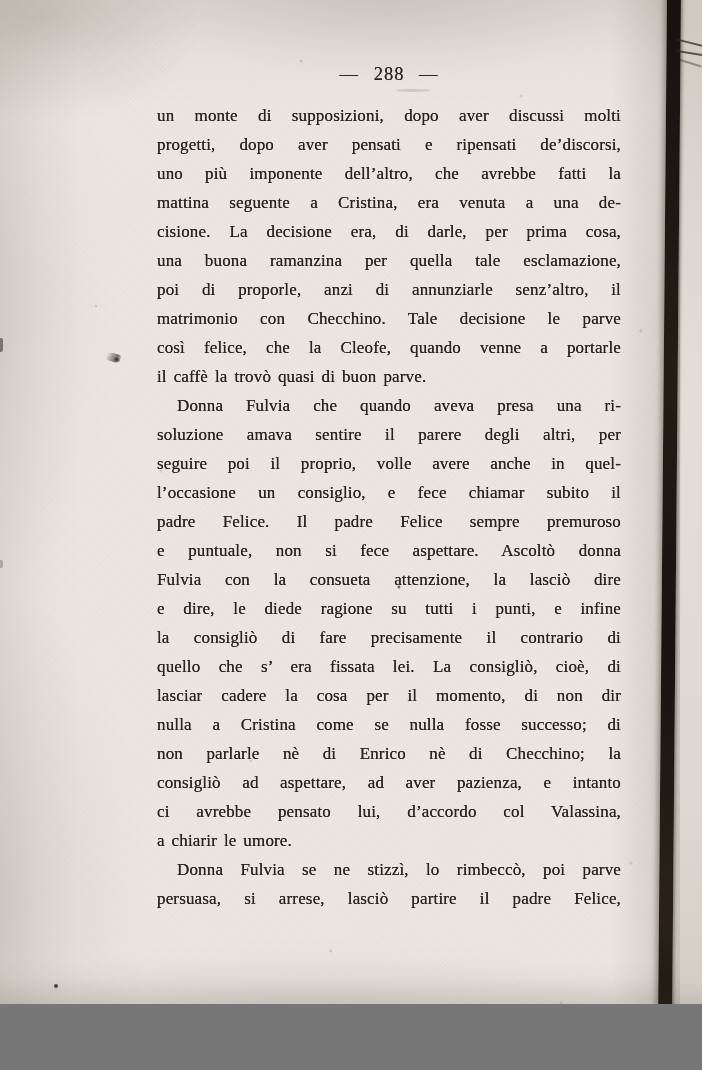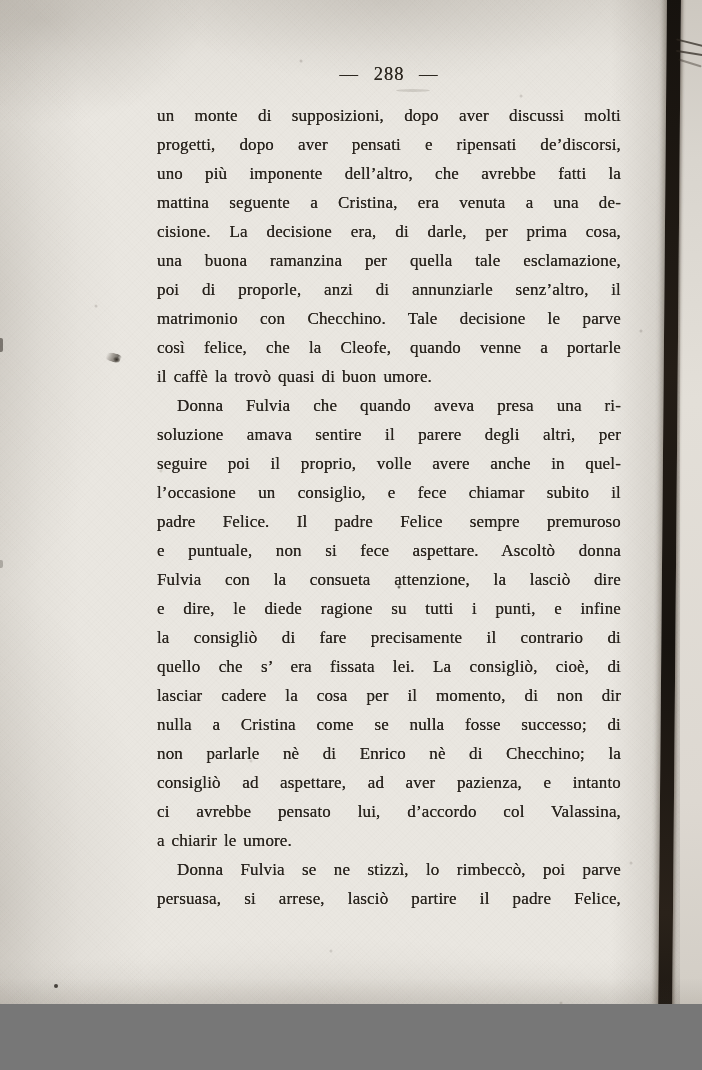--- a/index.html
+++ b/index.html
@@ -150,21 +150,21 @@
       <div class="para">
         <div class="line just">un monte di supposizioni, dopo aver discussi molti</div>
         <div class="line just">progetti, dopo aver pensati e ripensati de’discorsi,</div>
         <div class="line just">uno più imponente dell’altro, che avrebbe fatti la</div>
         <div class="line just">mattina seguente a Cristina, era venuta a una de-</div>
         <div class="line just">cisione. La decisione era, di darle, per prima cosa,</div>
         <div class="line just">una buona ramanzina per quella tale esclamazione,</div>
         <div class="line just">poi di proporle, anzi di annunziarle senz’altro, il</div>
         <div class="line just">matrimonio con Checchino. Tale decisione le parve</div>
         <div class="line just">così felice, che la Cleofe, quando venne a portarle</div>
-        <div class="line">il caffè la trovò quasi di buon umore.</div>
+        <div class="line">il caffè la trovò quasi di buon parve.</div>
       </div>
       <div class="para">
         <div class="line indent just">Donna Fulvia che quando aveva presa una ri-</div>
         <div class="line just">soluzione amava sentire il parere degli altri, per</div>
         <div class="line just">seguire poi il proprio, volle avere anche in quel-</div>
         <div class="line just">l’occasione un consiglio, e fece chiamar subito il</div>
         <div class="line just">padre Felice. Il padre Felice sempre premuroso</div>
         <div class="line just">e puntuale, non si fece aspettare. Ascoltò donna</div>
         <div class="line just">Fulvia con la consueta attenzione, la lasciò dire</div>
         <div class="line just">e dire, le diede ragione su tutti i punti, e infine</div>

